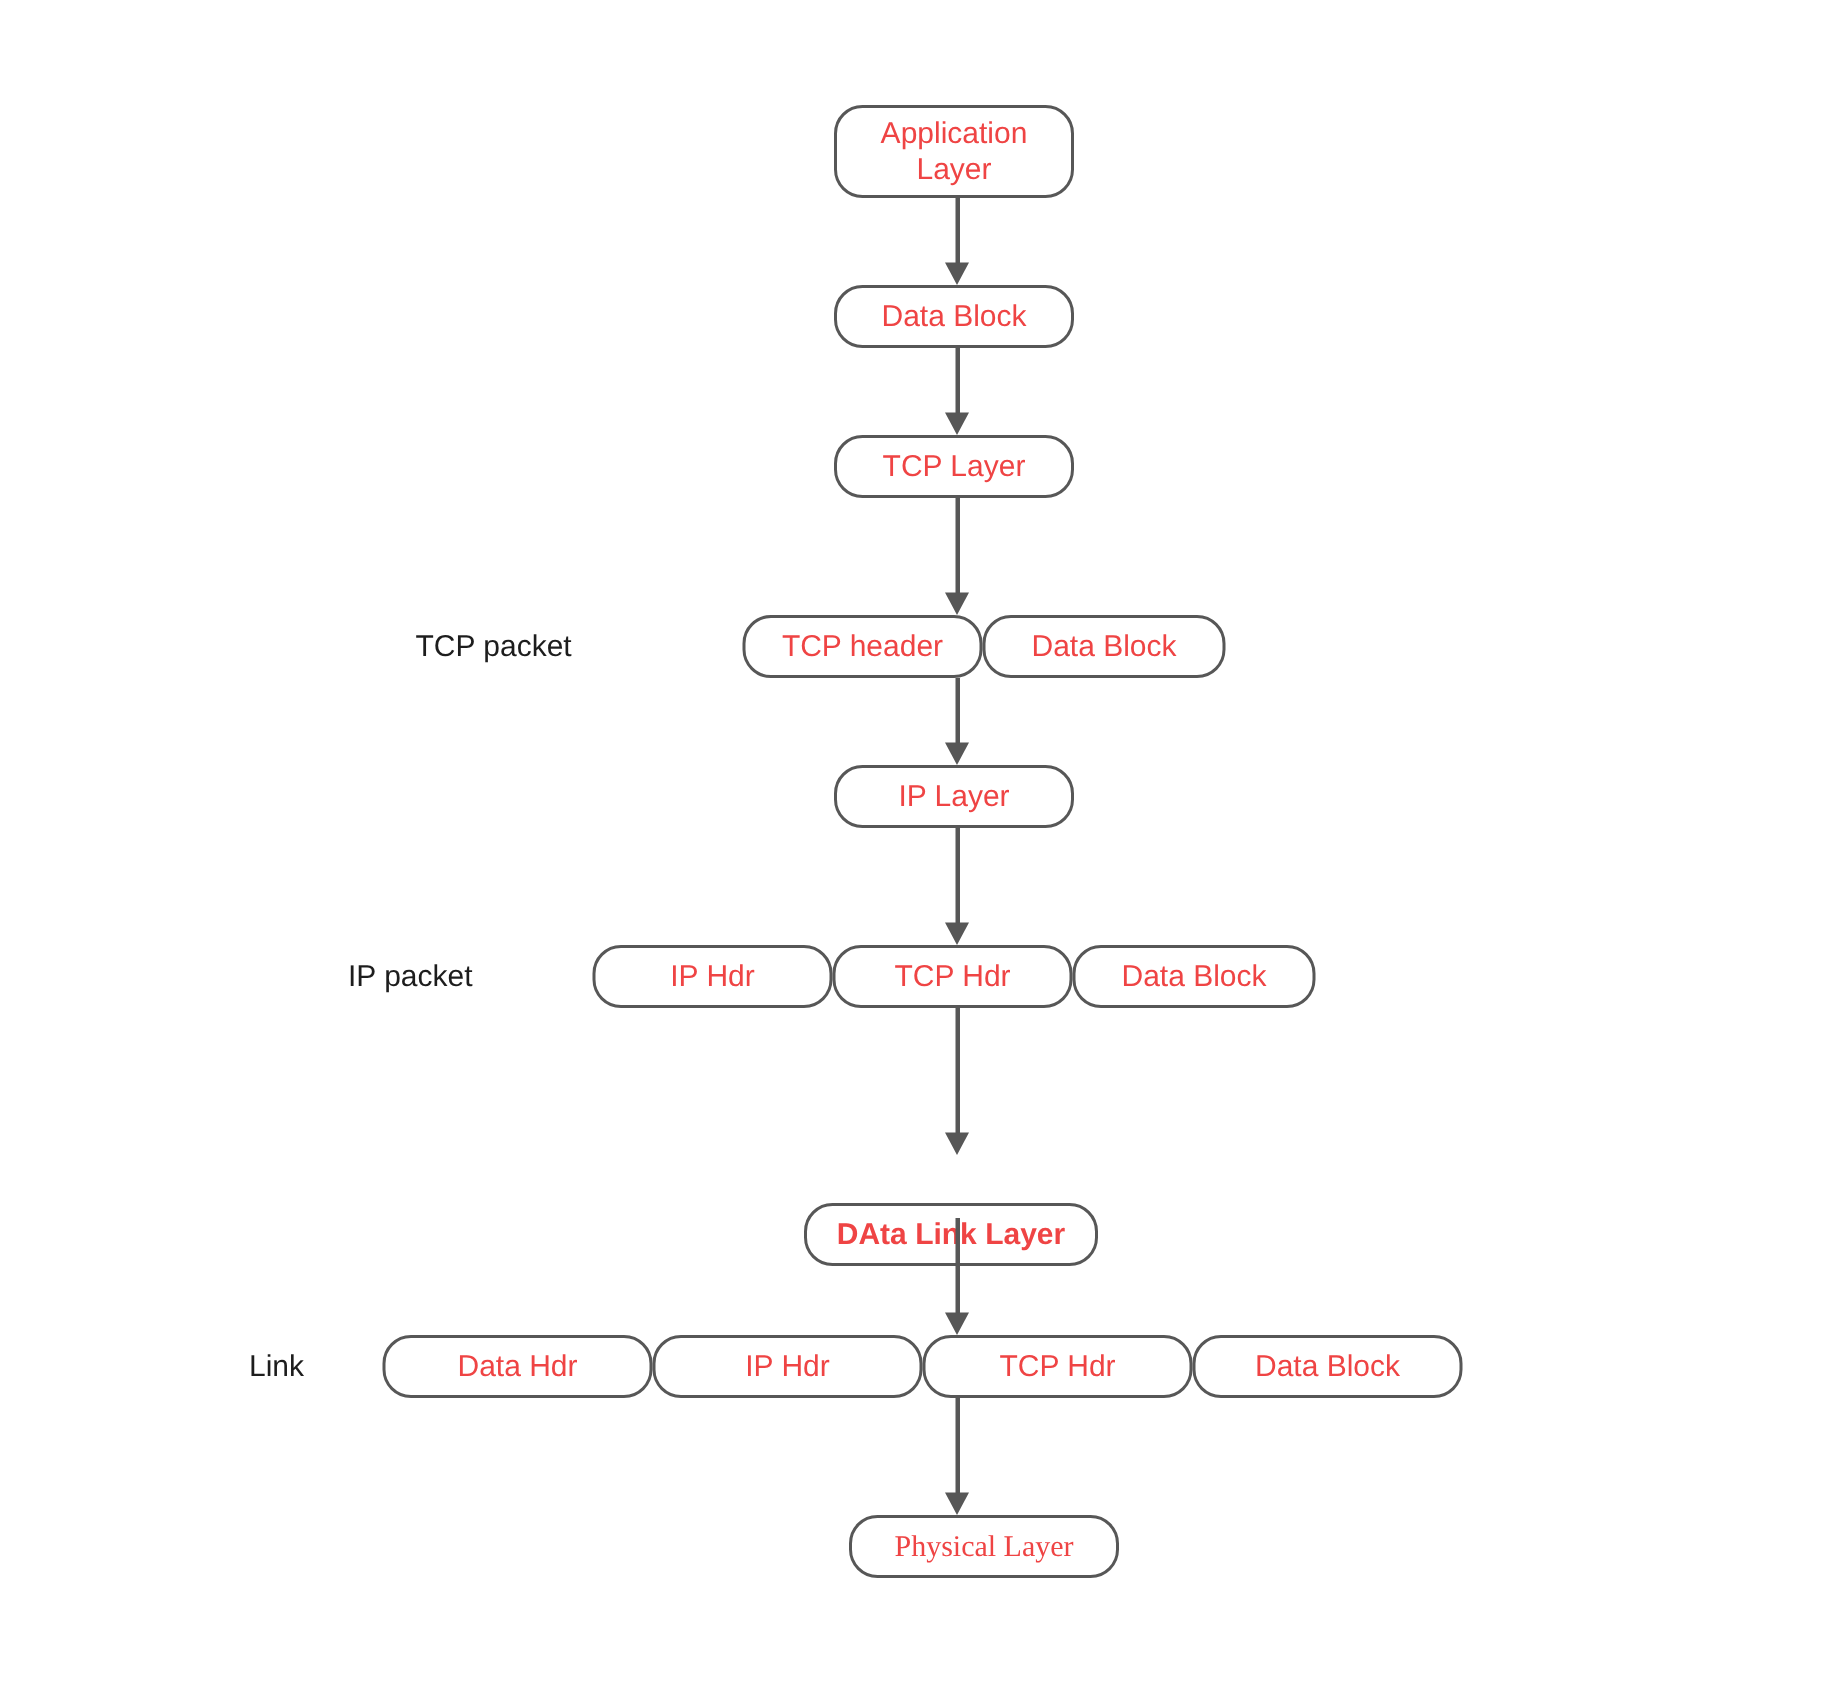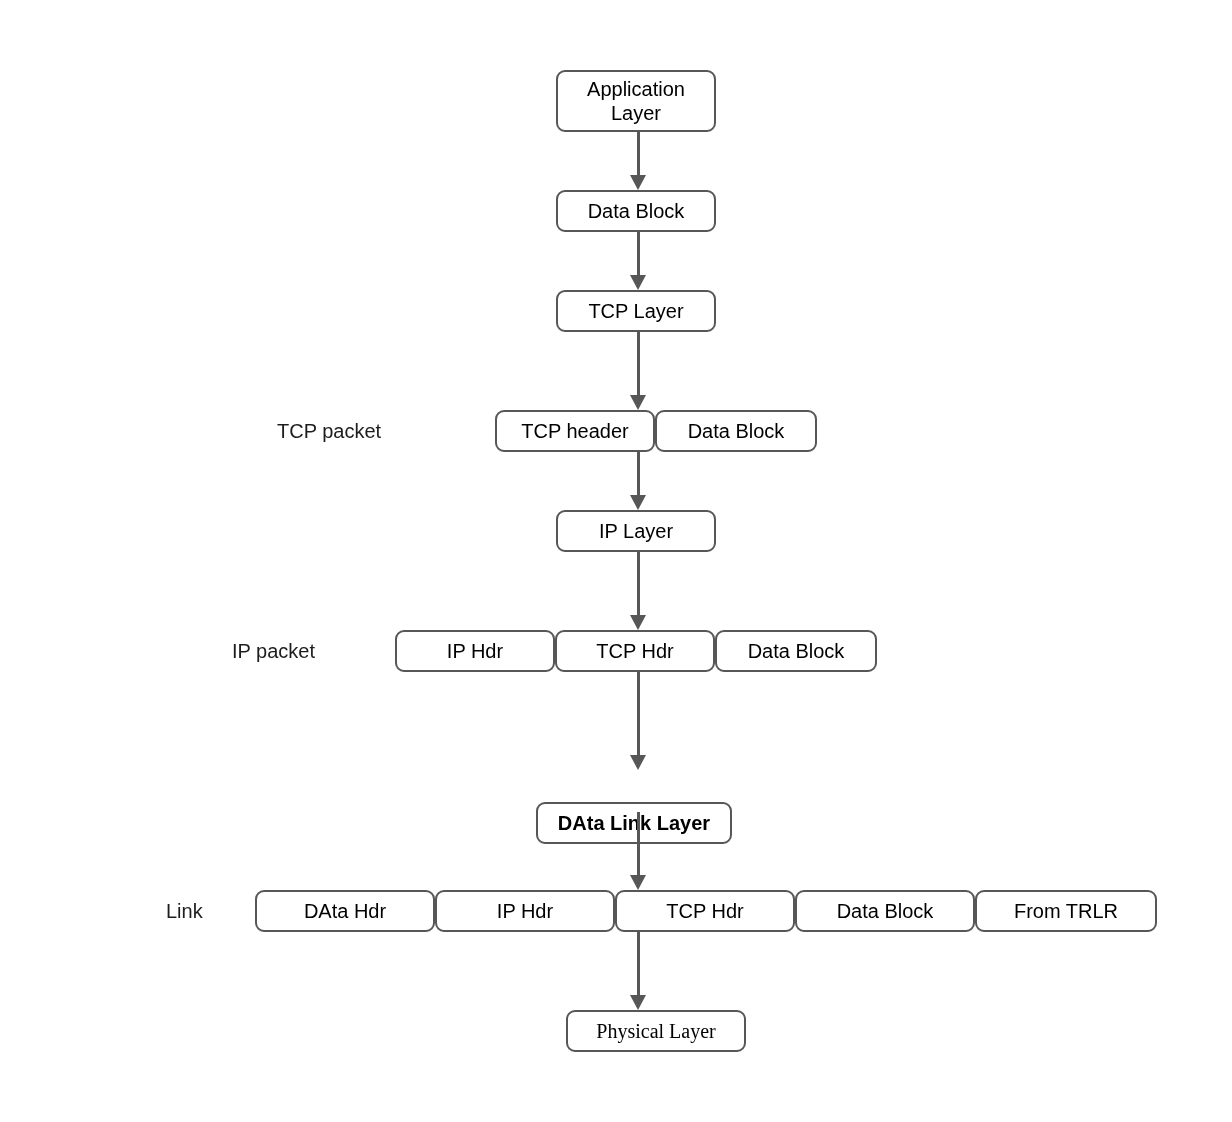--- a/index.html
+++ b/index.html
@@ -17,23 +17,23 @@
     position: relative;
     width: 1232px;
     height: 1122px;
   }
 
   
   .node {
     position: absolute;
     box-sizing: border-box;
     border: 2.5px solid #575757;
-    border-radius: 9px;
+    border-radius: 19px;
     background: #ffffff;
-    color: #000000;
+    color: #ef4444;
     font-size: 20px;
     line-height: 1.22;
     display: flex;
     align-items: center;
     justify-content: center;
     text-align: center;
     white-space: pre-line;
   }
 
   
@@ -84,25 +84,24 @@
   <div class="row-label" style="left: 277px; top: 410px; height: 42px;">TCP packet</div>
   <div class="node" style="left: 495px; top: 410px; width: 160px; height: 42px;">TCP header</div>
   <div class="node" style="left: 655px; top: 410px; width: 162px; height: 42px;">Data Block</div>
 
   <div class="row-label" style="left: 232px; top: 630px; height: 42px;">IP packet</div>
   <div class="node" style="left: 395px; top: 630px; width: 160px; height: 42px;">IP Hdr</div>
   <div class="node" style="left: 555px; top: 630px; width: 160px; height: 42px;">TCP Hdr</div>
   <div class="node" style="left: 715px; top: 630px; width: 162px; height: 42px;">Data Block</div>
 
   <div class="row-label" style="left: 166px; top: 890px; height: 42px;">Link</div>
-  <div class="node" style="left: 255px; top: 890px; width: 180px; height: 42px;">DAta Hdr</div>
+  <div class="node" style="left: 255px; top: 890px; width: 180px; height: 42px;">Data Hdr</div>
   <div class="node" style="left: 435px; top: 890px; width: 180px; height: 42px;">IP Hdr</div>
   <div class="node" style="left: 615px; top: 890px; width: 180px; height: 42px;">TCP Hdr</div>
   <div class="node" style="left: 795px; top: 890px; width: 180px; height: 42px;">Data Block</div>
-  <div class="node" style="left: 975px; top: 890px; width: 182px; height: 42px;">From TRLR</div>
 
   <div class="arrow" style="left: 637px; top: 132px; height: 58px;">
     <div class="shaft" style="height: 45px;"></div>
       <div class="head" style="top: 43px;"></div>
   </div>
   <div class="arrow" style="left: 637px; top: 232px; height: 58px;">
     <div class="shaft" style="height: 45px;"></div>
       <div class="head" style="top: 43px;"></div>
   </div>
   <div class="arrow" style="left: 637px; top: 332px; height: 78px;">

